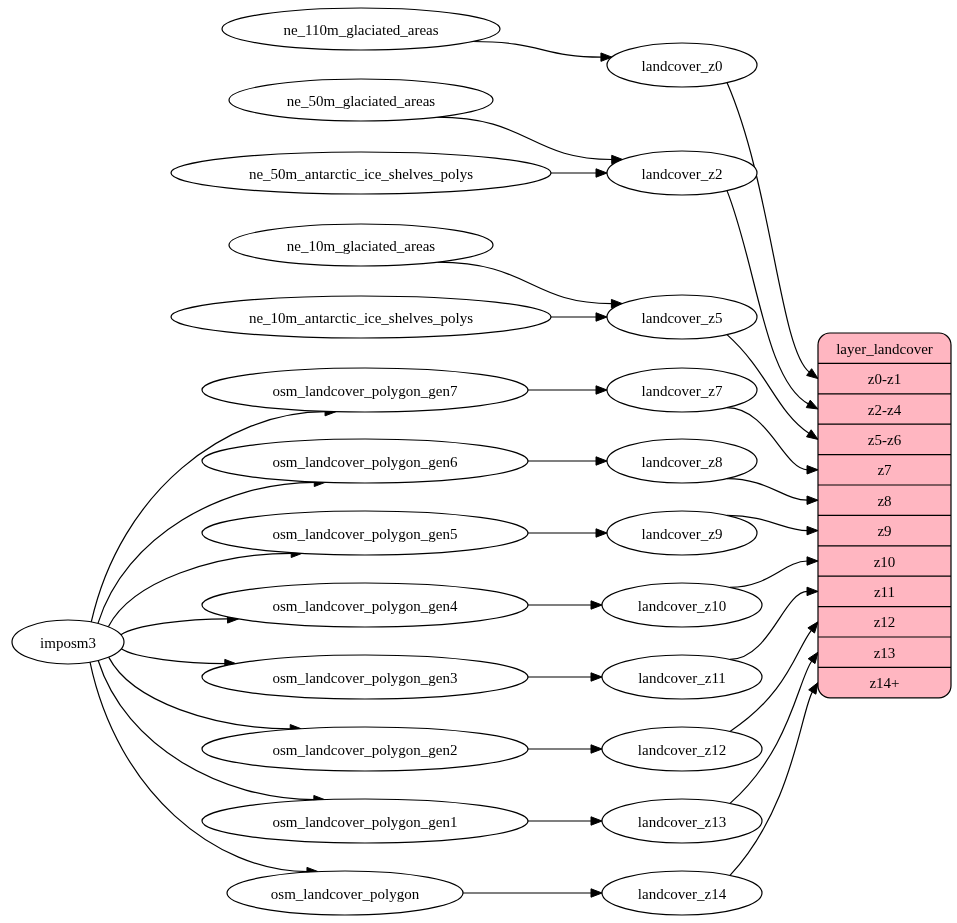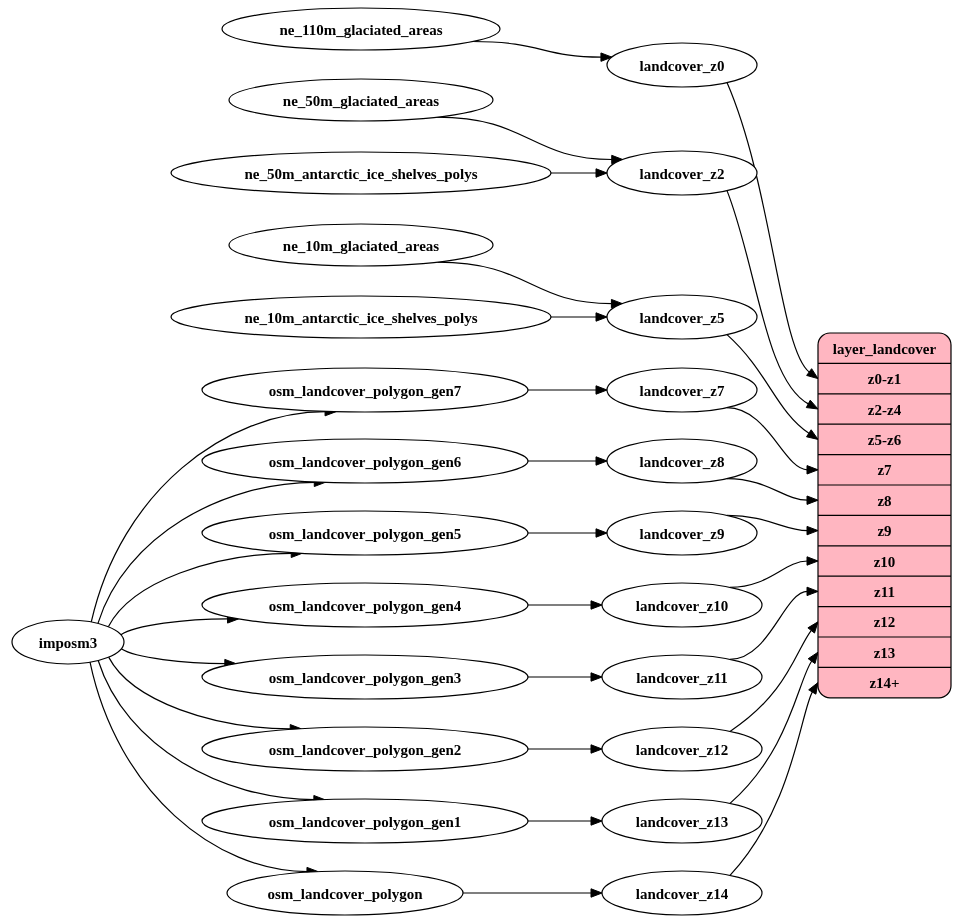--- a/index.html
+++ b/index.html
@@ -1,18 +1,18 @@
 <!DOCTYPE html>
 <html><head>
 <meta charset="utf-8">
 <style>
   html,body{margin:0;padding:0;background:#ffffff;}
   body{width:957px;height:923px;overflow:hidden;
        font-family:"Liberation Serif","DejaVu Serif",serif;}
-  #stage{position:relative;width:957px;height:923px;font-weight:bold;}
+  #stage{position:relative;width:957px;height:923px;}
   svg{display:block;}
   .nodelabel{font-family:"Liberation Serif","DejaVu Serif",serif;font-size:15px;fill:#000;}
   .ell{fill:#ffffff;stroke:#000000;stroke-width:1.2;}
   .edge{fill:none;stroke:#000000;stroke-width:1.2;}
   .arrow{fill:#000000;stroke:#000000;stroke-width:1;}
   .recbox{fill:#ffb6c1;stroke:#000000;stroke-width:1.2;}
   .recline{stroke:#000000;stroke-width:1.2;}
   .reclabel{font-family:"Liberation Serif","DejaVu Serif",serif;font-size:15px;fill:#000;}
 </style>
 </head>

